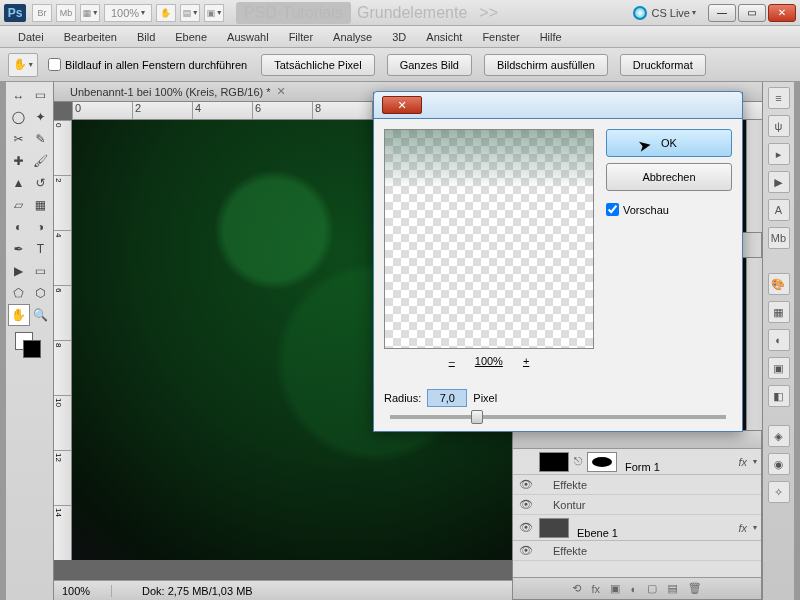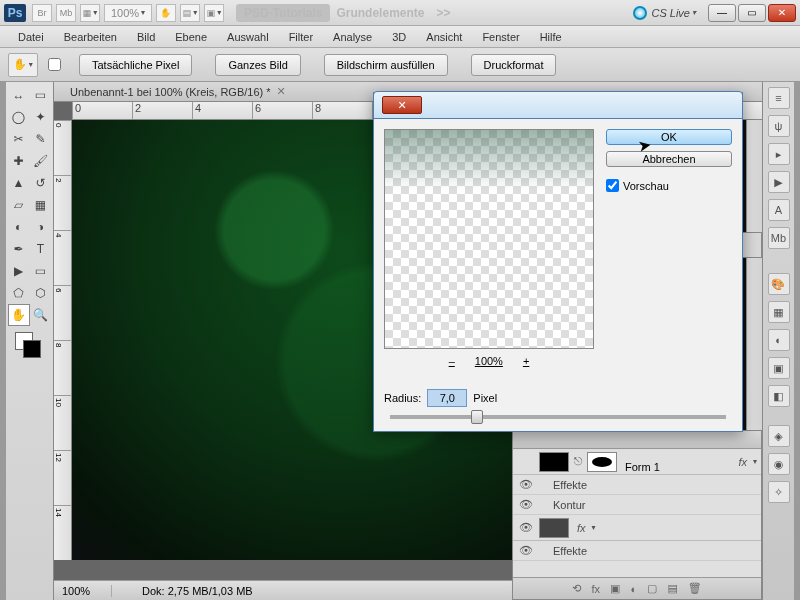--- a/index.html
+++ b/index.html
@@ -3,40 +3,40 @@
 <meta charset="utf-8">
 <style>
 * { margin:0; padding:0; box-sizing:border-box; font-family:Tahoma,Arial,sans-serif; font-size:11px; user-select:none; }
 body { background:#d4d4d4; width:800px; height:600px; overflow:hidden; position:relative; }
 
 
 .titlebar { height:26px; background:linear-gradient(#e8e8e8,#d6d6d6); display:flex; align-items:center; padding:0 4px; border-bottom:1px solid #aaa; }
 .ps-logo { width:22px; height:18px; background:#1a3e66; color:#8cc5f0; font-weight:bold; display:flex; align-items:center; justify-content:center; border-radius:2px; font-size:12px; margin-right:6px;}
 .tb-ico { width:20px; height:18px; background:#f4f4f4; border:1px solid #bbb; margin-right:4px; display:inline-flex; align-items:center; justify-content:center; color:#888; font-size:9px;}
 .tb-sep { width:8px; }
-.tb-label { color:#b9b9b9; padding:0 6px; font-weight:bold; font-size:12px;}
+.tb-label { color:#b9b9b9; padding:0 6px; font-weight:normal; font-size:16px;}
 .tb-label.psd { background:#c0c0c0; border-radius:3px; padding:2px 8px;}
 .spacer { flex:1; }
-.cslive { color:#444; padding:0 4px; display:flex; align-items:center;font-style:italic;}
+.cslive { color:#444; padding:0 4px; display:flex; align-items:center;}
 .cslive-ico { width:14px; height:14px; border-radius:50%; border:2px solid #0b8bbd; margin-right:4px; background:radial-gradient(#fff,#49b7e1);}
 .drop { font-size:8px; color:#555; margin-left:2px;}
 .winbtns { display:flex; margin-left:6px;}
 .winbtn { width:28px; height:18px; border:1px solid #888; background:linear-gradient(#f5f5f5,#d5d5d5); margin-left:2px; border-radius:3px; display:flex; align-items:center; justify-content:center; font-size:10px;}
 .winbtn.close { background:linear-gradient(#e97c68,#c2391e); color:#fff; border-color:#8a2a18;}
 
 
 .menubar { height:22px; background:linear-gradient(#eaeaea,#d8d8d8); display:flex; align-items:center; padding:0 8px; border-bottom:1px solid #aaa;}
 .menuitem { padding:3px 10px; color:#333;}
 
 
 .optbar { height:34px; background:linear-gradient(#e2e2e2,#cfcfcf); display:flex; align-items:center; padding:0 8px; border-bottom:1px solid #999;}
 .opt-tool { width:30px; height:24px; border:1px solid #aaa; background:#eee; border-radius:2px; display:flex; align-items:center; justify-content:center; margin-right:10px;}
 .chklabel { display:flex; align-items:center; margin-right:14px;}
 .chklabel input { margin-right:4px;}
-.optbtn { height:22px; padding:0 12px; background:linear-gradient(#f6f6f6,#dedede); border:1px solid #9a9a9a; border-radius:3px; margin-right:23px;}
+.optbtn { height:22px; padding:0 12px; background:linear-gradient(#f6f6f6,#dedede); border:1px solid #9a9a9a; border-radius:3px; margin-right:12px;}
 
 
 .main { position:absolute; top:82px; left:0; right:0; bottom:0; background:#bfbfbf; display:flex;}
 .stripL, .stripR { width:6px; background:#9a9a9a;}
 .toolbox { width:48px; background:linear-gradient(#e2e2e2,#d0d0d0); border-right:1px solid #888; padding-top:2px;}
 .tool { width:22px; height:22px; display:inline-flex; align-items:center; justify-content:center; color:#444; font-size:12px; border:1px solid transparent;}
 .tool.active { background:#fff; border:1px solid #888;}
 .toolrow { display:flex; justify-content:center; gap:0;}
 .swatch { width:30px; height:26px; margin:6px auto; position:relative;}
 .sw1 { width:18px; height:18px; background:#fff; border:1px solid #666; position:absolute;}
@@ -86,21 +86,21 @@
 .dlg-title span { flex:1; color:#1b3a5a;}
 .dlg-x { width:40px; height:18px; background:linear-gradient(#e07860,#b83318); color:#fff; border-radius:2px; display:flex; align-items:center; justify-content:center; border:1px solid #802010;}
 .dlg-body { display:flex; padding:10px;}
 .preview { width:210px; height:220px; border:1px solid #888; background:
  repeating-conic-gradient(#ddd 0 25%, #fff 0 50%) 0 0/16px 16px;
  position:relative;}
 .preview::before { content:""; position:absolute; top:0; left:0; right:0; height:60px; background:linear-gradient(rgba(40,90,70,.45),rgba(40,90,70,0));}
 .zoomrow { display:flex; align-items:center; justify-content:center; gap:20px; margin-top:6px; text-decoration:underline;}
 .zoomrow .pct { text-decoration:none;}
 .dlg-right { flex:1; padding-left:12px; display:flex; flex-direction:column; align-items:stretch;}
-.dbtn { height:16px; background:linear-gradient(#f8f8f8,#dedede); border:1px solid #8a8a8a; border-radius:3px; margin-bottom:6px;}
+.dbtn { height:28px; background:linear-gradient(#f8f8f8,#dedede); border:1px solid #8a8a8a; border-radius:3px; margin-bottom:6px;}
 .dbtn.ok { background:linear-gradient(#d7efff,#a6d6f5); border-color:#4b8bc5;}
 .dlg-chk { display:flex; align-items:center; margin-top:6px;}
 .dlg-chk input { margin-right:4px;}
 .dlg-bot { position:absolute; left:10px; right:10px; bottom:12px;}
 .radrow { display:flex; align-items:center; gap:6px; margin-bottom:8px;}
 .radrow input { width:40px; height:18px; border:1px solid #6799cd; background:#bcd7ef; text-align:center; color:#000;}
 .slider { height:4px; background:#aaa; position:relative; margin:0 6px;}
 .slider .thumb { position:absolute; top:-5px; left:24%; width:12px; height:14px; background:linear-gradient(#f6f6f6,#ccc); border:1px solid #777; border-radius:2px;}
 .cursor { position:absolute; left:638px; top:136px; z-index:10; font-size:16px; color:#000; transform:rotate(-10deg); pointer-events:none;}
 </style>
@@ -147,20 +147,21 @@
   <div class="menuitem">3D</div>
   <div class="menuitem">Ansicht</div>
   <div class="menuitem">Fenster</div>
   <div class="menuitem">Hilfe</div>
 </div>
 
 <div class="optbar">
   <div class="opt-tool">✋<span class="drop">▾</span></div>
   <label class="chklabel">
       <input type="checkbox" style="">
+      <span>Bildlauf in allen Fenstern durchführen</span>
     </label>
   <button class="optbtn">Tatsächliche Pixel</button>
   <button class="optbtn">Ganzes Bild</button>
   <button class="optbtn">Bildschirm ausfüllen</button>
   <button class="optbtn">Druckformat</button>
 </div>
 
 <div class="main">
   <div class="stripL"></div>
   <div class="toolbox">
@@ -291,20 +292,21 @@
       <span class="eye">👁</span>
       <span>Effekte</span>
     </div>
   <div class="subrow">
       <span class="eye">👁</span>
       <span>Kontur</span>
     </div>
   <div class="row">
     <div class="eye">👁</div>
     <div class="thumb" style="background:#444"></div>
+    <div class="name">Ebene 1</div>
     <div class="fx">fx</div>
       <div class="drop">▾</div>
   </div>
   <div class="subrow">
       <span class="eye">👁</span>
       <span>Effekte</span>
     </div>
   <div class="footer">
     <span>⟲</span>
     <span>fx</span>

